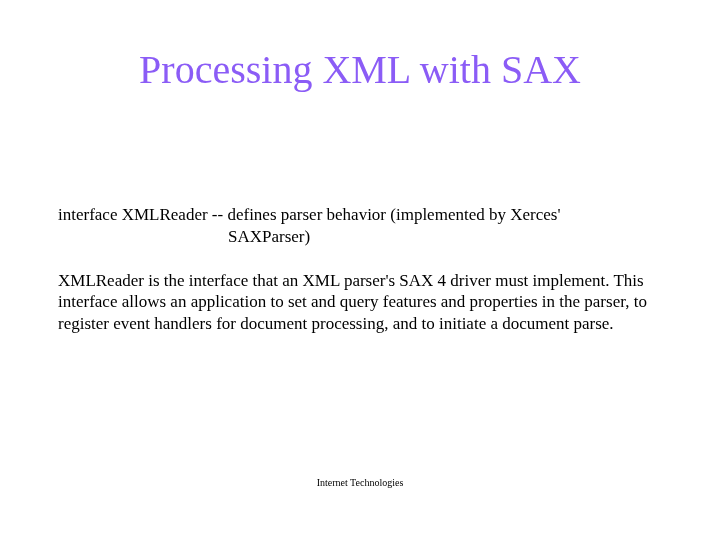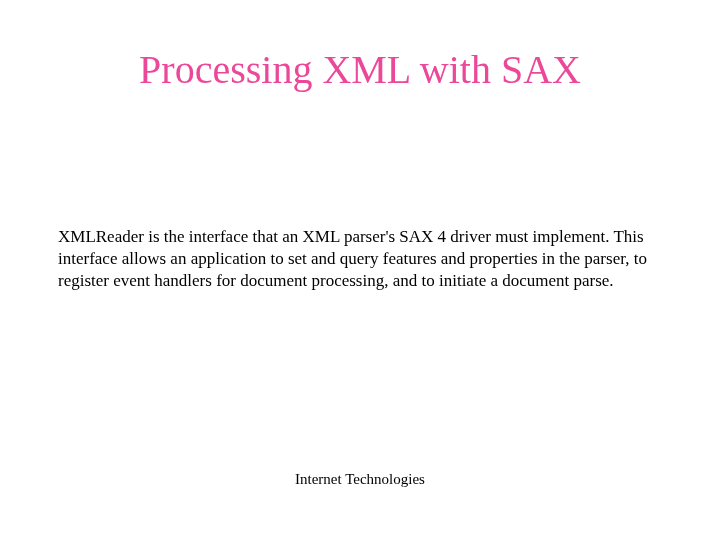--- a/index.html
+++ b/index.html
@@ -18,52 +18,54 @@
     height: 540px;
     box-sizing: border-box;
   }
   .title {
     position: absolute;
     top: 46px;
     left: 0;
     width: 720px;
     text-align: center;
     font-size: 40px;
-    color: #ec4899;
+    color: #8b5cf6;
     font-weight: normal;
   }
   .body-text {
     position: absolute;
     top: 204px;
     left: 58px;
     width: 620px;
     font-size: 17px;
     line-height: 1.28;
     color: #000000;
   }
   .block1-line1 { white-space: nowrap; }
   .block1-line2 { padding-left: 170px; }
   .gap { height: 22px; }
   .footer {
     position: absolute;
     bottom: 52px;
     left: 0;
     width: 720px;
     text-align: center;
-    font-size: 15px;
+    font-size: 10px;
     color: #000000;
   }
 </style>
 </head>
 <body>
 
 <div class="slide">
 
   <div class="title">Processing XML with SAX</div>
 
   <div class="body-text">
+    <div class="block1-line1">interface XMLReader  -- defines parser behavior (implemented by Xerces'</div>
+    <div class="block1-line2">SAXParser)</div>
     <div class="gap"></div>
     <div>XMLReader is the interface that an XML parser's SAX 4 driver must implement. This interface allows an application to set and query features and properties in the parser, to register event handlers for document processing, and to initiate a document parse.</div>
   </div>
 
   <div class="footer">Internet Technologies</div>
 
 </div>
 
 </body></html>

